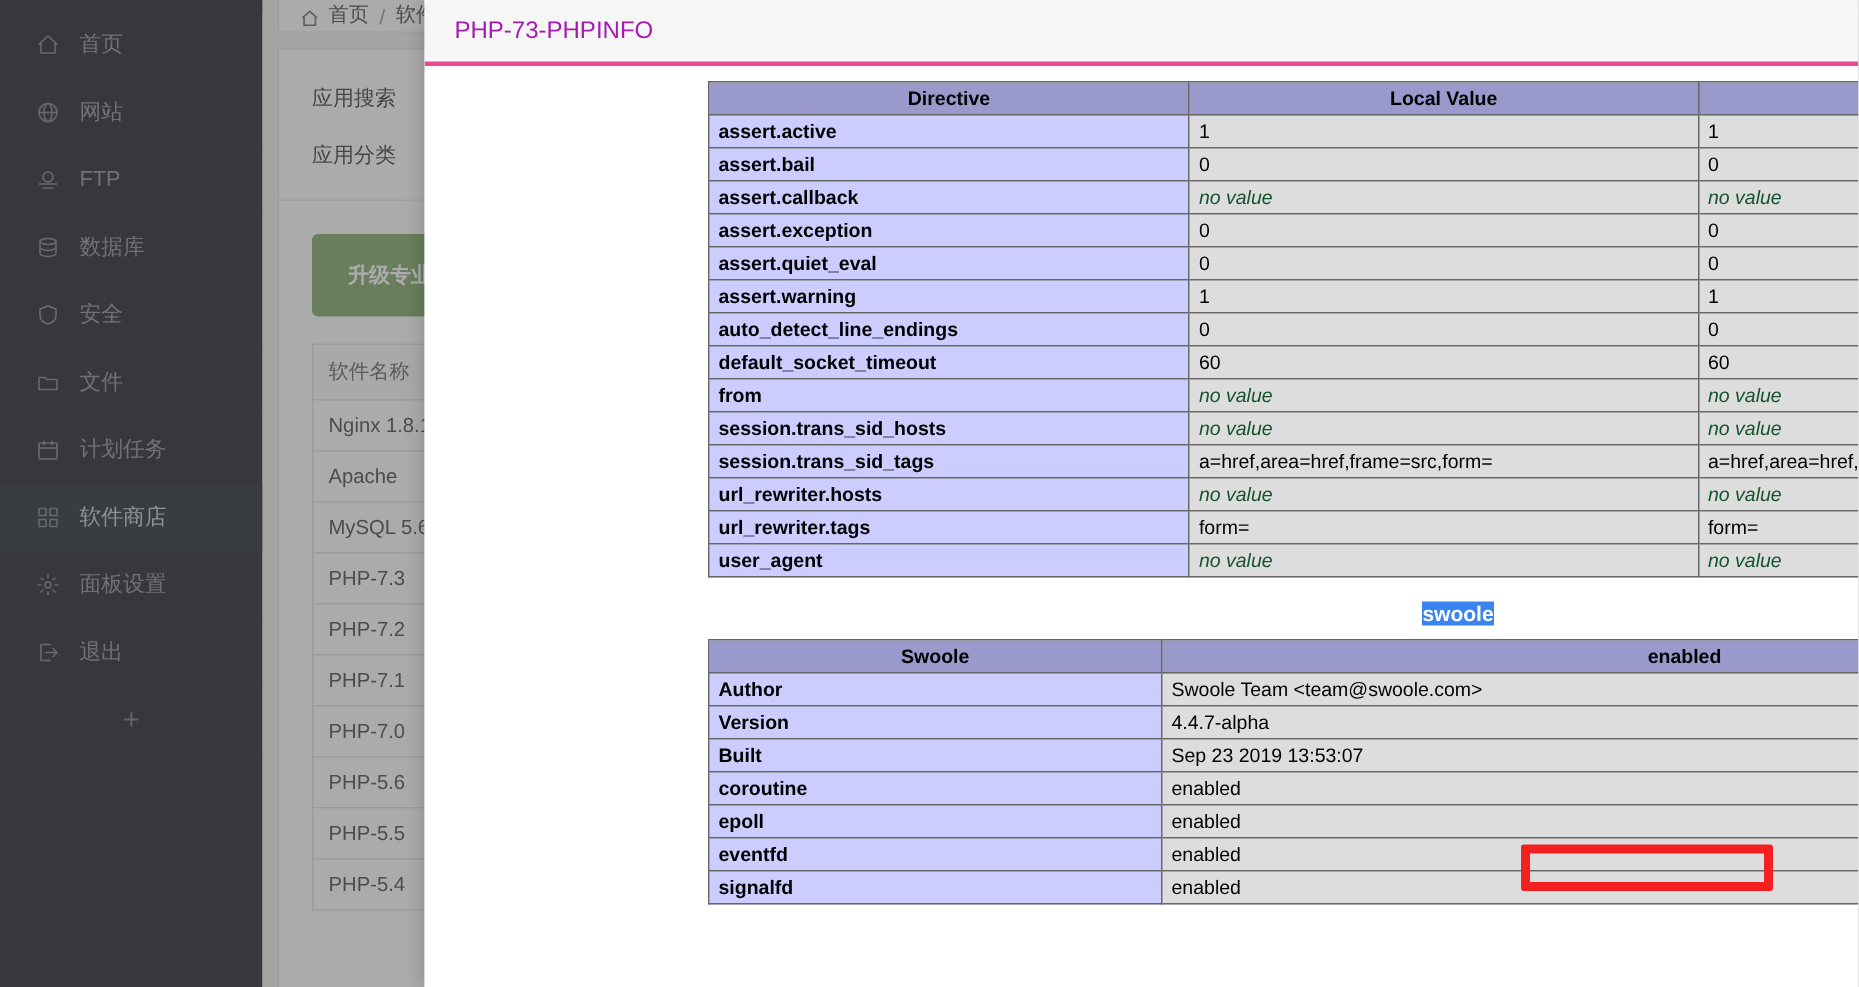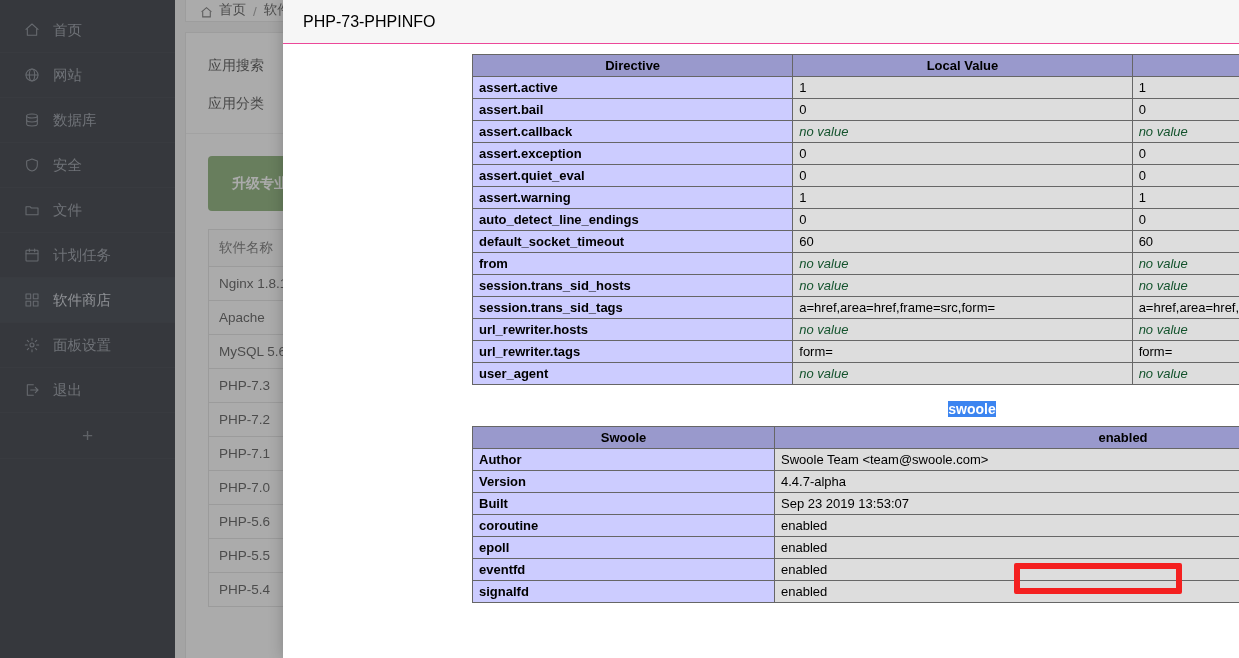--- a/index.html
+++ b/index.html
@@ -88,23 +88,23 @@
   }
 
   
   .modal {
     position: absolute; left: 283px; top: 0; width: 956px; height: 658px;
     background: #ffffff;
     box-shadow: 0 0 14px rgba(0,0,0,0.22);
     overflow: hidden;
   }
   .modal-head {
-    height: 44px; background: #f6f6f6; border-bottom: 1px solid #ec4899;
+    height: 44px; background: #f6f6f6; border-bottom: 3px solid #ec4899;
     display: flex; align-items: center; padding-left: 20px;
-    font-size: 16px; color: #000000;
+    font-size: 16px; color: #a21caf;
   }
   .modal-body {
     position: absolute; left: 0; top: 48px; right: 0; bottom: 0;
     background: #ffffff; overflow: hidden;
   }
 
   
   .pi-wrap { position: absolute; left: 189px; top: 6px; width: 1100px; }
   table.pi {
     border-collapse: collapse; width: 1000px;
@@ -167,20 +167,29 @@
           </div>
           <div class="side-item">
             <span class="s-ico">
               <svg viewBox="0 0 24 24" fill="none" stroke="currentColor" stroke-width="1.6" stroke-linecap="round" stroke-linejoin="round">
                 <circle cx="12" cy="12" r="9"></circle>
                 <ellipse cx="12" cy="12" rx="4" ry="9"></ellipse>
                 <path d="M3 12h18"></path>
               </svg>
             </span>
             <span class="side-label">网站</span>
+          </div>
+          <div class="side-item">
+            <span class="s-ico">
+              <svg viewBox="0 0 24 24" fill="none" stroke="currentColor" stroke-width="1.6" stroke-linecap="round" stroke-linejoin="round">
+                <circle cx="12" cy="9" r="5"></circle>
+                <path d="M3 16h18M7 20h10"></path>
+              </svg>
+            </span>
+            <span class="side-label">FTP</span>
           </div>
           <div class="side-item">
             <span class="s-ico">
               <svg viewBox="0 0 24 24" fill="none" stroke="currentColor" stroke-width="1.6" stroke-linecap="round" stroke-linejoin="round">
                 <ellipse cx="12" cy="6" rx="8" ry="3"></ellipse>
                 <path d="M4 6v12c0 1.6 3.6 3 8 3s8-1.4 8-3V6"></path>
                 <path d="M4 12c0 1.6 3.6 3 8 3s8-1.4 8-3"></path>
               </svg>
             </span>
             <span class="side-label">数据库</span>

